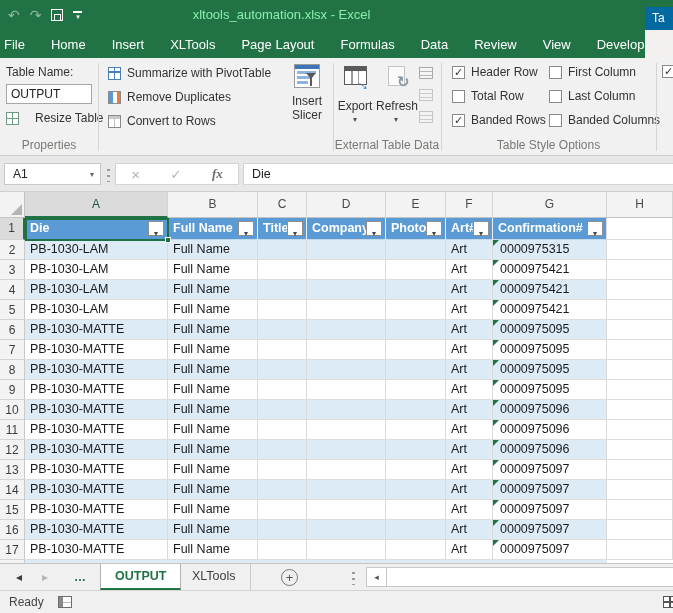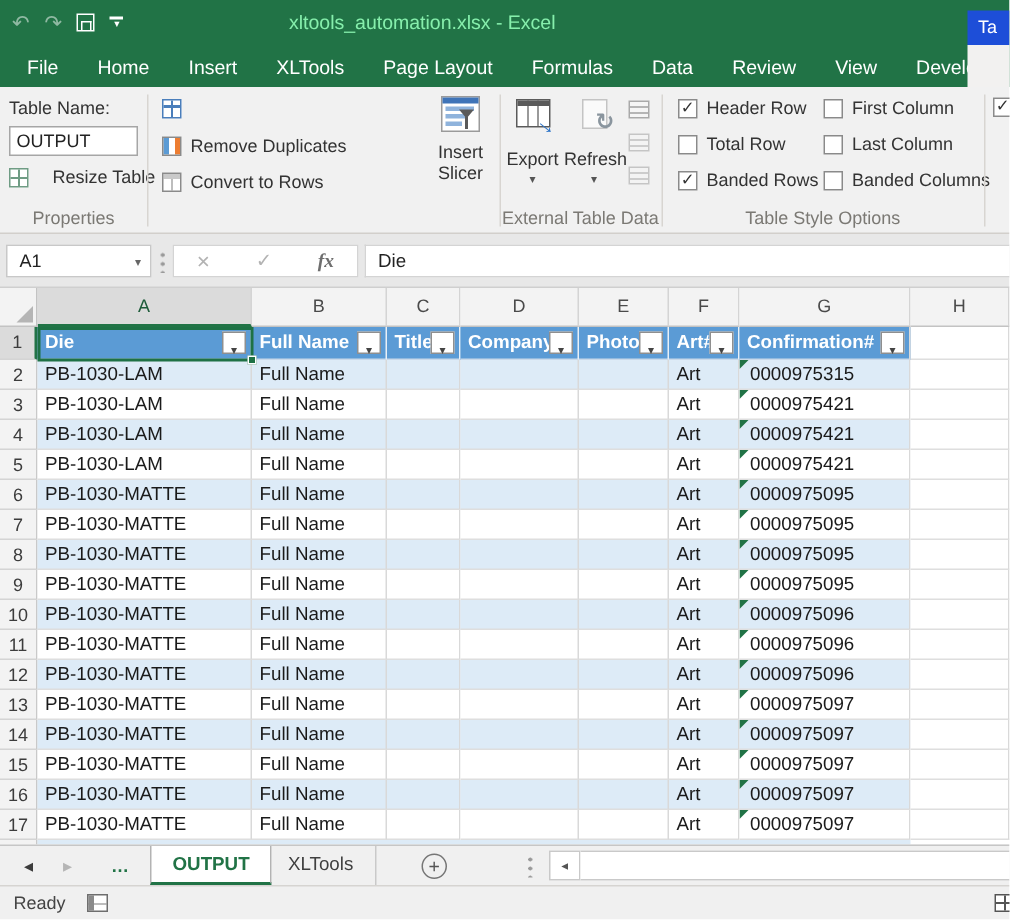--- a/index.html
+++ b/index.html
@@ -10,24 +10,24 @@
   .titlebar { position:absolute; left:0; top:0; width:673px; height:30px; background:#217346; }
   .qat { position:absolute; left:8px; top:3px; height:24px; display:flex; align-items:center; gap:10px; color:#fff; }
   .qat .dim { opacity:.5; }
   .qat .g { font-size:14px; line-height:24px; }
   .save-ico { width:12px; height:12px; border:1.5px solid #fff; position:relative; }
   .save-ico:after { content:""; position:absolute; left:2px; bottom:0; width:5px; height:5px; border:1px solid #fff; border-bottom:none; }
   .qat-dd { display:flex; flex-direction:column; align-items:center; gap:1px; }
   .qat-dd .bar { width:9px; height:2px; background:#fff; }
   .qat-dd .arr { color:#fff; font-size:7px; line-height:5px; }
   .win-title { position:absolute; left:0; right:110px; top:0; height:30px; line-height:30px; text-align:center; color:#86efac; font-size:13px; }
-  .ctx-tab-head { position:absolute; right:0; top:7px; width:28px; height:23px; background:#1d4ed8; color:#fff; font-size:12px; line-height:23px; padding-left:7px; overflow:hidden; }
-
-  
-  .tabrow { position:absolute; left:0; top:30px; width:673px; height:28px; background:#217346; display:flex; align-items:center; padding-left:18px; gap:26px; }
+  .ctx-tab-head { position:absolute; right:0; top:7px; width:28px; height:23px; background:#0369a1; color:#fff; font-size:12px; line-height:23px; padding-left:7px; overflow:hidden; }
+
+  
+  .tabrow { position:absolute; left:0; top:30px; width:673px; height:28px; background:#217346; display:flex; align-items:center; padding-left:4px; gap:26px; }
   .rtab { color:#fff; font-size:13px; white-space:nowrap; cursor:default; }
   .ctx-tab-partial { position:absolute; right:0; top:30px; width:28px; height:28px; background:#f2f1f0; }
 
   
   .ribbon { position:absolute; left:0; top:58px; width:673px; height:98px; background:#f1f1f1; border-bottom:1px solid #d2cfcb; }
   .rdiv { position:absolute; top:5px; height:88px; width:1px; background:#d8d5d1; }
   .glabel { position:absolute; bottom:3px; font-size:12px; color:#7b7974; text-align:center; }
   .rlbl { font-size:12px; color:#333; white-space:nowrap; }
 
   .tn-input { position:absolute; left:6px; top:26px; width:86px; height:20px; background:#fff; border:1px solid #a6a6a6; font-size:12px; color:#222; padding:2px 4px; line-height:15px; }
@@ -187,20 +187,21 @@
     <div class="tn-input">OUTPUT</div>
     <div class="rt-btn">
       <span class="resize-ico"></span>
       <span class="rlbl">Resize Table</span>
     </div>
     <div class="glabel" style="left:0; width:98px;">Properties</div>
     <div class="rdiv" style="left:98px;"></div>
 
     <div class="tool-item" style="left:108px; top:8px;">
       <span class="ico13 pivot-ico"></span>
+      <span class="rlbl">Summarize with PivotTable</span>
     </div>
     <div class="tool-item" style="left:108px; top:32px;">
       <span class="ico13 dedup-ico"></span>
       <span class="rlbl">Remove Duplicates</span>
     </div>
     <div class="tool-item" style="left:108px; top:56px;">
       <span class="ico13 range-ico"></span>
       <span class="rlbl">Convert to Rows</span>
     </div>
     <div class="bigbtn" style="left:283px; top:6px; width:48px;">

